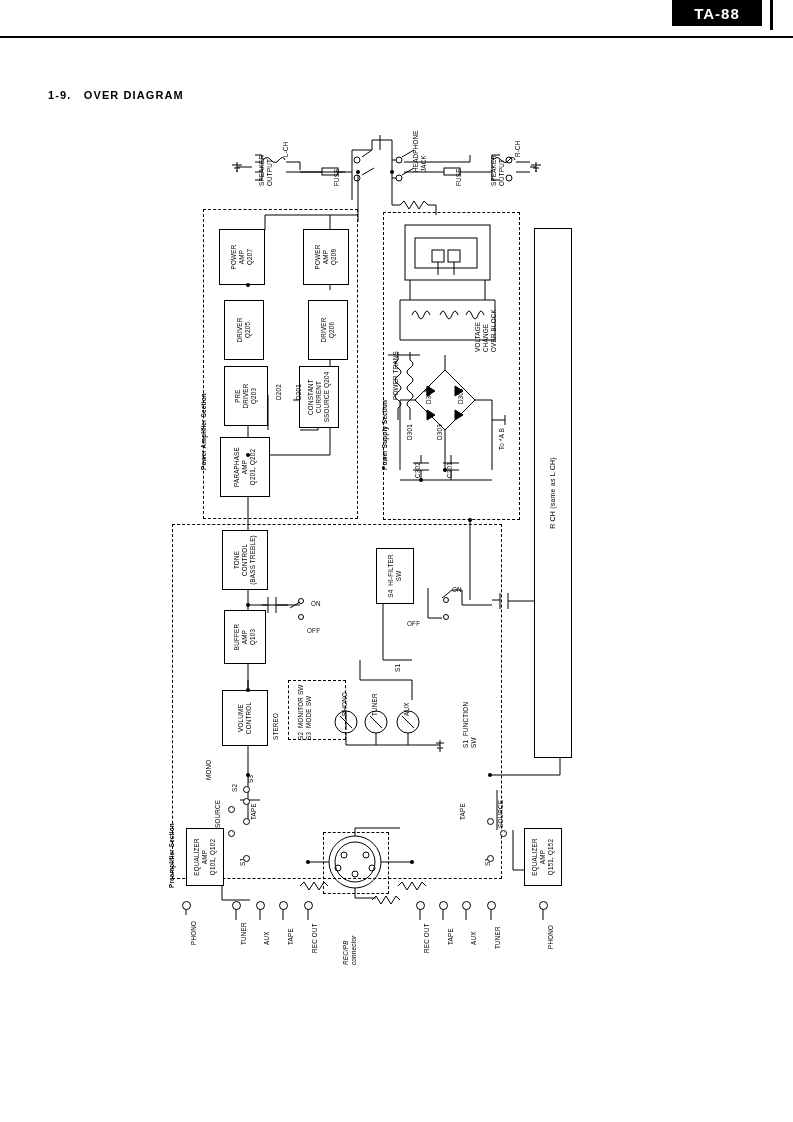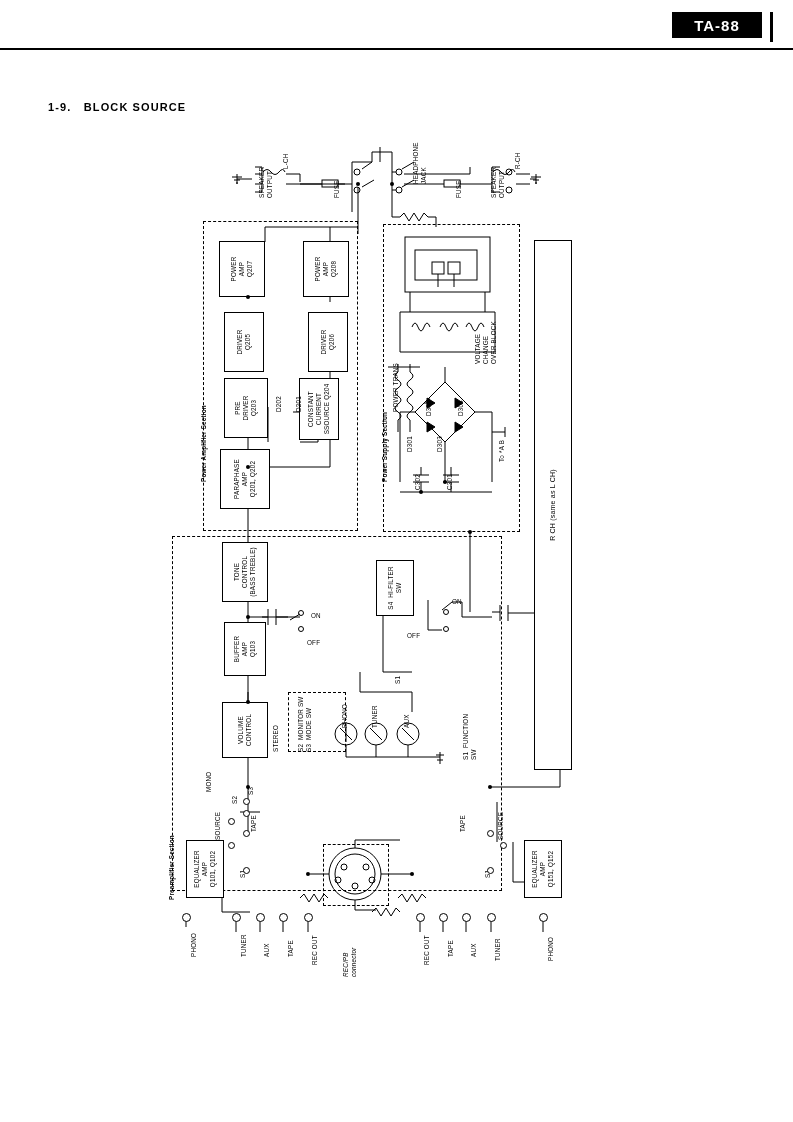--- a/index.html
+++ b/index.html
@@ -11,21 +11,20 @@
     width: 793px;
     height: 1122px;
     position: relative;
     font-family: "Liberation Sans", sans-serif;
     color: #000;
     overflow: hidden;
   }
   .page {
     position: absolute;
     inset: 0;
-    margin-top: 12px;
   }
 
   
   .model-badge {
     position: absolute;
     top: 0px;
     left: 672px;
     width: 90px;
     height: 26px;
     background: #000;
@@ -139,21 +138,21 @@
 </head>
 <body>
 
 <div class="page">
 
   <div class="model-badge">TA-88</div>
   <div class="badge-tick"></div>
   <div class="rule-top"></div>
   <div class="section-title">
     <span>1-9.</span>
-    &nbsp;&nbsp;<span>BLOCK SOURCE</span>
+    &nbsp;&nbsp;<span>OVER DIAGRAM</span>
   </div>
 
   <svg class="ovl" viewBox="0 0 793 1122">
     <g stroke="#000" fill="none" stroke-width="1">
 
       <path d="M255,162 L262,162"></path>
       <path d="M286,162 L300,162 M300,162 L300,170"></path>
       <path d="M255,172 L262,172"></path>
       <path d="M286,172 L345,172"></path>
 

